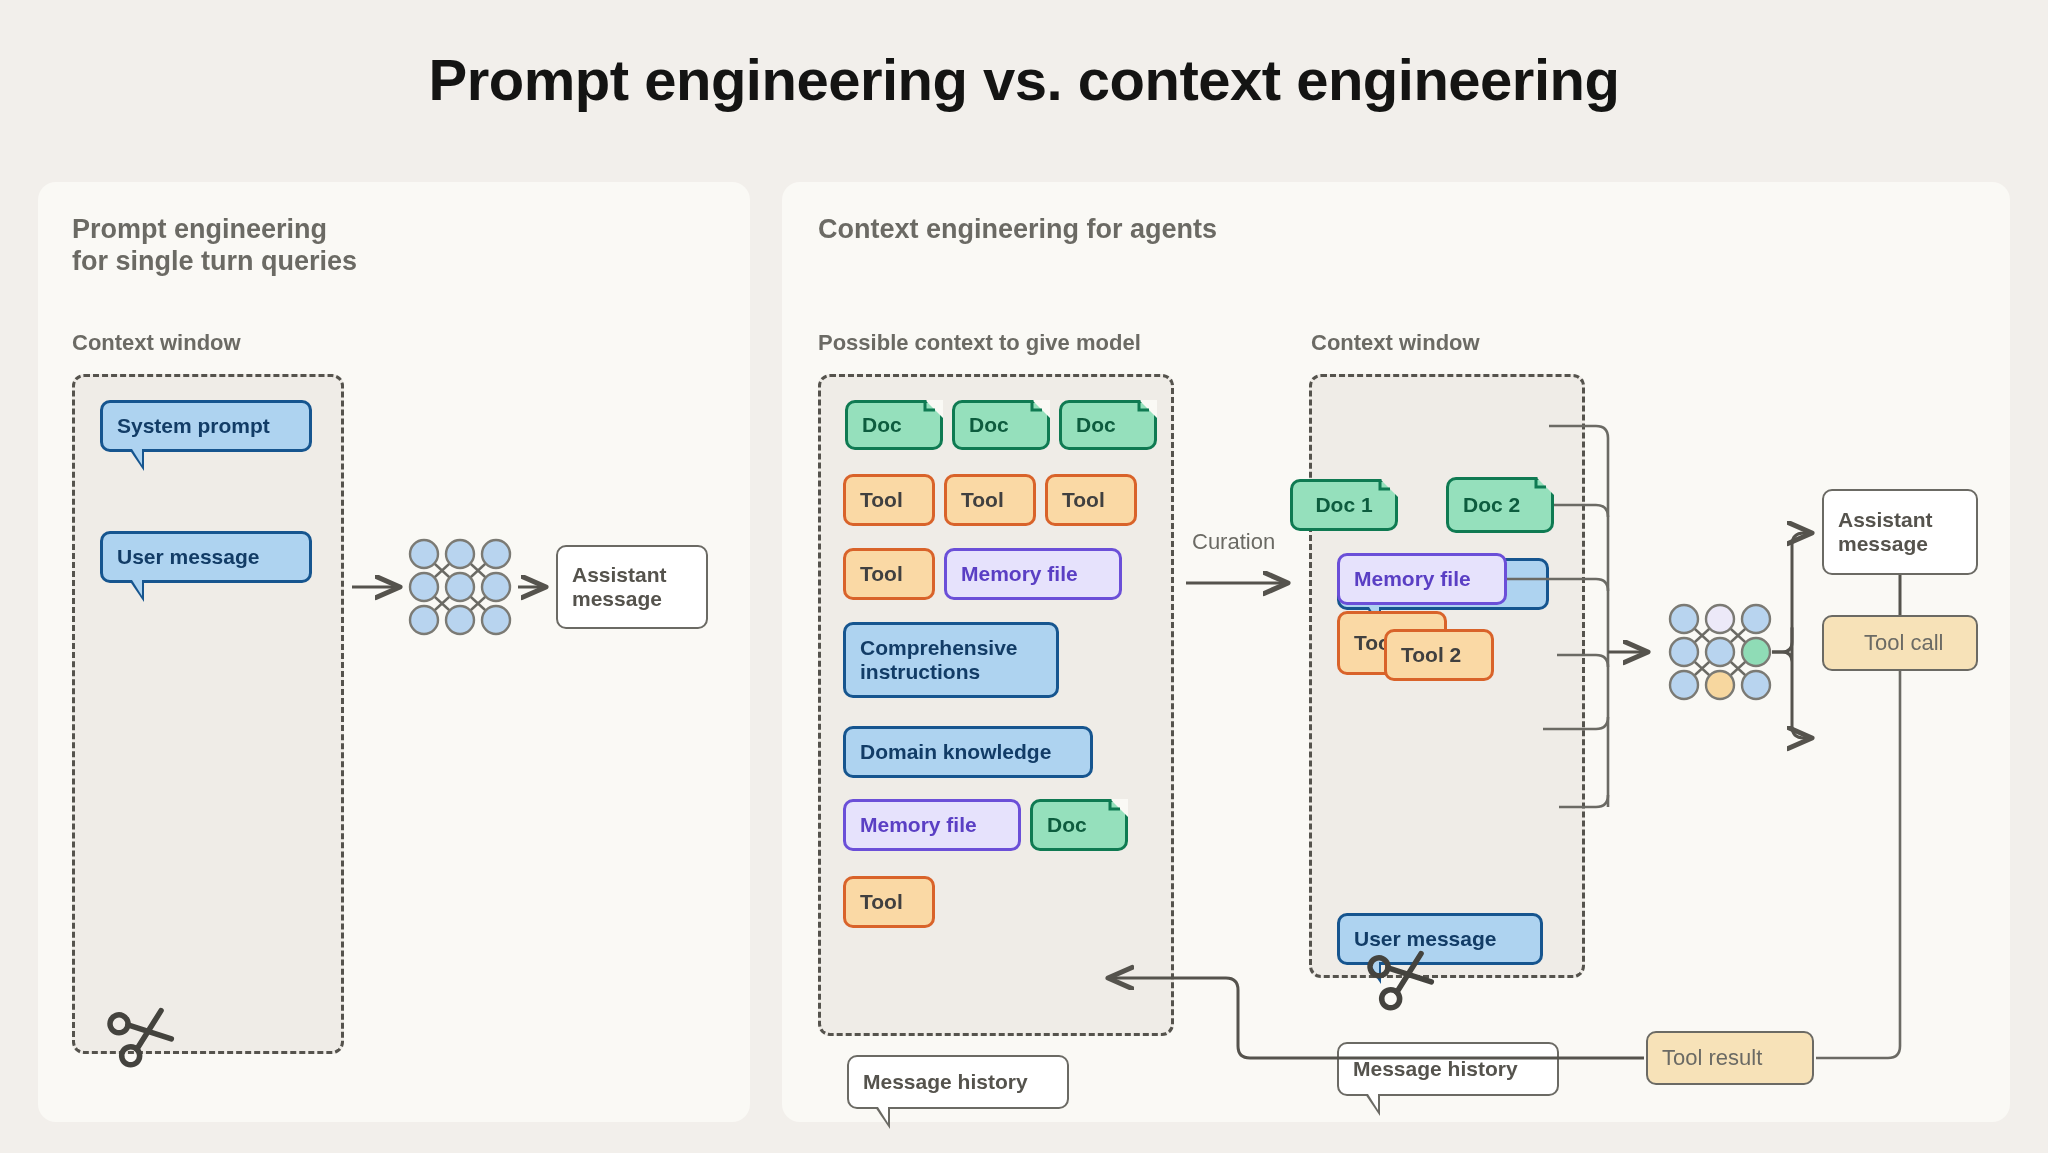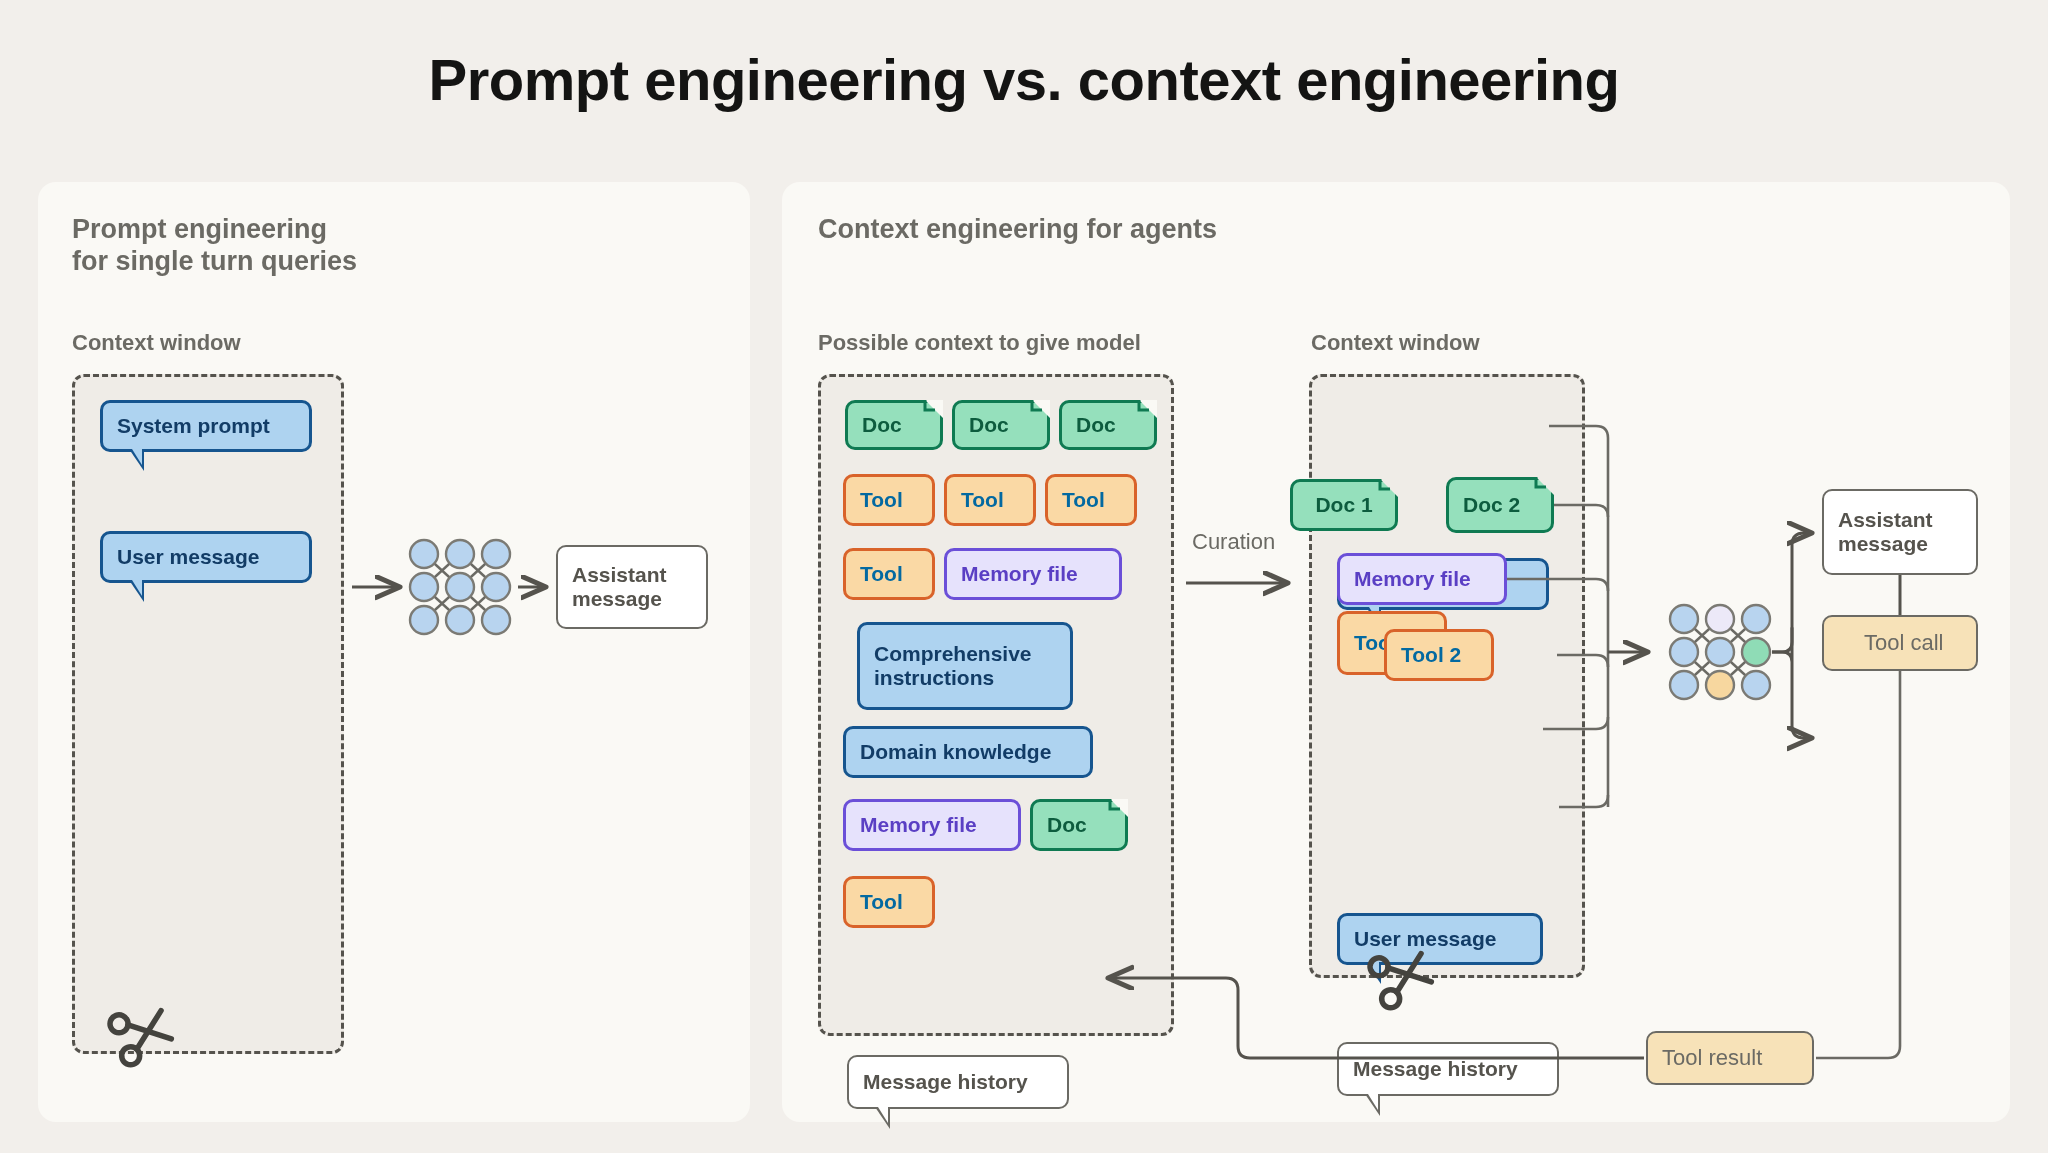--- a/index.html
+++ b/index.html
@@ -73,21 +73,21 @@
     align-items: center;
     font-size: 21px;
     font-weight: bold;
     padding: 0 14px;
     line-height: 1.15;
     white-space: pre-line;
   }
 
   .n-blue   { background: #aed3f0; border-color: #16558f; color: #123c66; }
   .n-green  { background: #95e0bc; border-color: #0f7a52; color: #0d5c3e; }
-  .n-orange { background: #fad9a5; border-color: #d9632a; color: #0369a1; }
+  .n-orange { background: #fad9a5; border-color: #d9632a; color: #404040; }
   .n-purple { background: #e6e2fc; border-color: #6b4fd8; color: #5a3fc4; }
   .n-white  { background: #ffffff; border-color: #6b6a64; color: #55534d; font-weight: bold; }
   .n-tan    { background: #f7e2b8; border-color: #6b6a64; color: #6b6a64; }
 
   
   .bubble { position: relative; }
   .bubble .tail,
   .bubble .tail-in {
     position: absolute;
     width: 0; height: 0;
@@ -193,21 +193,21 @@
   <span>Tool</span>
 </div>
 
 <div class="node n-orange" style="left:843px; top:548px; width:92px; height:52px;">
   <span>Tool</span>
 </div>
 <div class="node n-purple" style="left:944px; top:548px; width:178px; height:52px;">
   <span>Memory file</span>
 </div>
 
-<div class="node n-blue" style="left:843px; top:622px; width:216px; height:88px;margin-left:14px;">
+<div class="node n-blue" style="left:843px; top:622px; width:216px; height:76px;">
   <span>Comprehensive
 instructions</span>
 </div>
 
 <div class="node n-blue" style="left:843px; top:726px; width:250px; height:52px;">
   <span>Domain knowledge</span>
 </div>
 
 <div class="node n-purple" style="left:843px; top:799px; width:178px; height:52px;">
   <span>Memory file</span>

